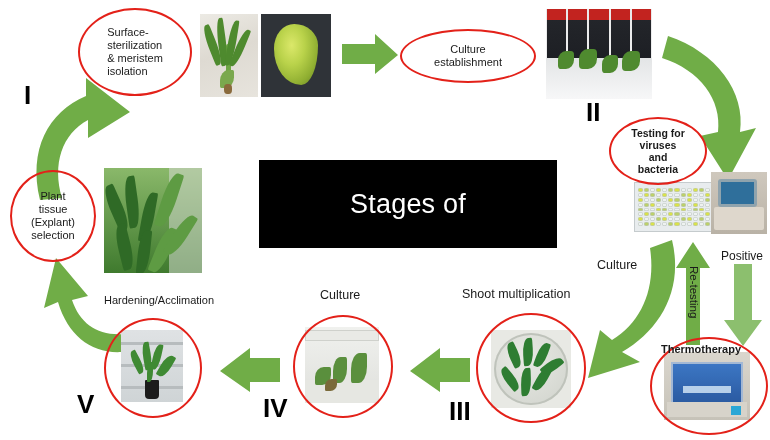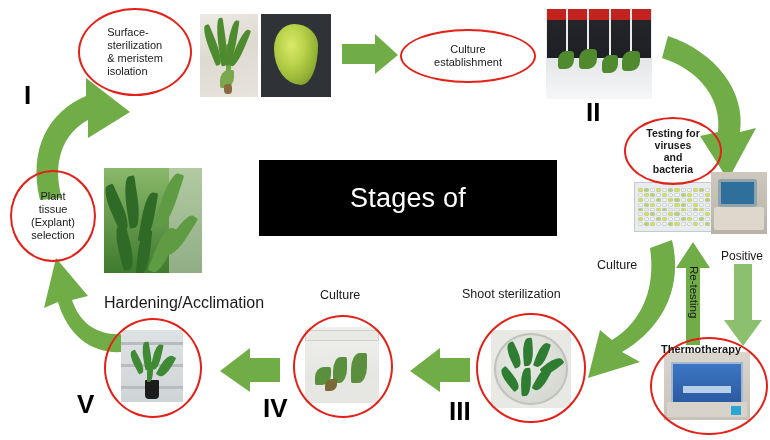--- a/index.html
+++ b/index.html
@@ -403,46 +403,46 @@
 sterilization
 &amp; meristem
 isolation</div>
   </div>
 
   <div class="ellipse" style="left:400px;top:29px;width:136px;height:54px;">
     <div class="etext">Culture
 establishment</div>
   </div>
 
-  <div class="ellipse" style="left:624px;top:117px;width:98px;height:68px;">
+  <div class="ellipse" style="left:609px;top:117px;width:98px;height:68px;">
     <div class="etext" style="font-weight:bold;font-size:10.5px;line-height:12px;">Testing for
 viruses
 and
 bacteria</div>
   </div>
 
   <div class="ellipse" style="left:650px;top:337px;width:118px;height:98px;"></div>
   <div class="label bold" style="left:661px;top:343px;font-size:11px;">Thermotherapy</div>
 
   <div class="ellipse" style="left:476px;top:313px;width:110px;height:110px;"></div>
-  <div class="label" style="left:462px;top:287px;font-size:12.5px;">Shoot sterilization</div>
+  <div class="label" style="left:462px;top:287px;font-size:12.5px;">Shoot multiplication</div>
 
   <div class="ellipse" style="left:293px;top:315px;width:100px;height:103px;"></div>
   <div class="label" style="left:320px;top:288px;font-size:12.5px;">Culture</div>
 
   <div class="ellipse" style="left:104px;top:318px;width:98px;height:100px;"></div>
-  <div class="label" style="left:104px;top:294px;font-size:16px;">Hardening/Acclimation</div>
+  <div class="label" style="left:104px;top:294px;font-size:11px;">Hardening/Acclimation</div>
 
   <div class="roman" style="left:24px;top:82px;">I</div>
   <div class="roman" style="left:586px;top:99px;">II</div>
   <div class="roman" style="left:449px;top:398px;">III</div>
   <div class="roman" style="left:263px;top:395px;">IV</div>
   <div class="roman" style="left:77px;top:391px;">V</div>
 
   <div class="label" style="left:597px;top:258px;font-size:12.5px;">Culture</div>
   <div class="label" style="left:721px;top:250px;font-size:12px;">Positive</div>
   <div class="label vertical" style="left:700px;top:266px;font-size:11.5px;">Re-testing</div>
 
-  <div class="title-banner" style="left:259px;top:160px;width:298px;height:76px;gap:35px;">
+  <div class="title-banner" style="left:259px;top:160px;width:298px;height:88px;gap:35px;">
     <div class="tline">Stages of</div>
   </div>
 
 </div>
 
 </body></html>

